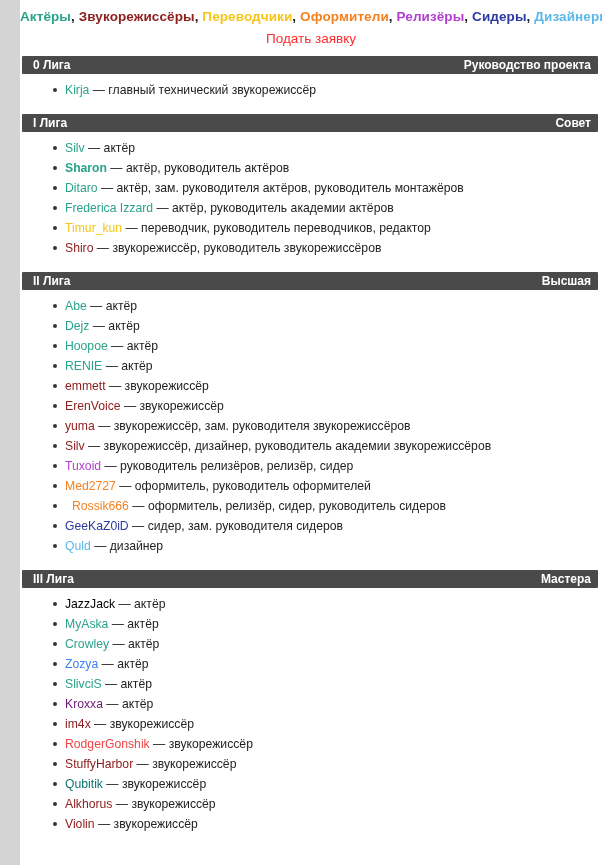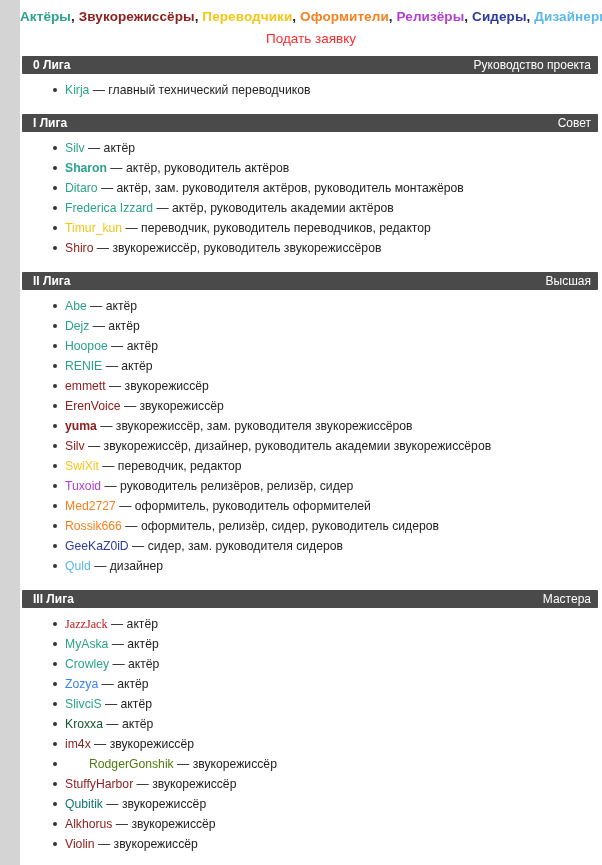--- a/index.html
+++ b/index.html
@@ -51,21 +51,21 @@
     line-height: 21px;
     padding: 0 7px 0 11px;
     margin: 0 4px 0 2px;
     font-size: 12px;
     font-weight: bold;
     display: flex;
     justify-content: space-between;
     align-items: center;
     border-radius: 1px;
   }
-  .league-header .lg-right { font-weight: normal; }
+  .league-header .lg-right { font-weight: bold; }
   ul.member-list {
     list-style: none;
     margin: 0;
     padding: 6px 0 6px 0;
   }
   ul.member-list li {
     position: relative;
     padding-left: 45px;
     font-size: 12.2px;
     line-height: 20px;
@@ -98,21 +98,21 @@
       <a class="apply-link" href="#">Подать заявку</a>
     </div>
 
     <div id="leagues-container">
         <div class="league-block">
           <div class="league-header">
             <span class="lg-left">0 Лига</span>
             <span class="lg-right">Руководство проекта</span>
           </div>
           <ul class="member-list">
-            <li><a href="#" class="nick" style="color: rgb(42, 163, 138); text-decoration: none;">Kirja</a><span class="dash"> — </span><span class="role-desc">главный технический переводчиков</span></li>
+            <li><a href="#" class="nick" style="color: rgb(42, 163, 138); text-decoration: none;">Kirja</a><span class="dash"> — </span><span class="role-desc">главный технический звукорежиссёр</span></li>
           </ul>
         </div>
         <div class="league-block">
           <div class="league-header">
             <span class="lg-left">I Лига</span>
             <span class="lg-right">Совет</span>
           </div>
           <ul class="member-list">
             <li><a href="#" class="nick" style="color: rgb(42, 163, 138); text-decoration: none;">Silv</a><span class="dash"> — </span><span class="role-desc">актёр</span></li>
             <li><a href="#" class="nick" style="color: rgb(42, 163, 138); text-decoration: none; font-weight: bold;">Sharon</a><span class="dash"> — </span><span class="role-desc">актёр, руководитель актёров</span></li>
@@ -127,44 +127,43 @@
             <span class="lg-left">II Лига</span>
             <span class="lg-right">Высшая</span>
           </div>
           <ul class="member-list">
             <li><a href="#" class="nick" style="color: rgb(42, 163, 138); text-decoration: none;">Abe</a><span class="dash"> — </span><span class="role-desc">актёр</span></li>
             <li><a href="#" class="nick" style="color: rgb(42, 163, 138); text-decoration: none;">Dejz</a><span class="dash"> — </span><span class="role-desc">актёр</span></li>
             <li><a href="#" class="nick" style="color: rgb(42, 163, 138); text-decoration: none;">Hoopoe</a><span class="dash"> — </span><span class="role-desc">актёр</span></li>
             <li><a href="#" class="nick" style="color: rgb(42, 163, 138); text-decoration: none;">RENIE</a><span class="dash"> — </span><span class="role-desc">актёр</span></li>
             <li><a href="#" class="nick" style="color: rgb(142, 32, 32); text-decoration: none;">emmett</a><span class="dash"> — </span><span class="role-desc">звукорежиссёр</span></li>
             <li><a href="#" class="nick" style="color: rgb(142, 32, 32); text-decoration: none;">ErenVoice</a><span class="dash"> — </span><span class="role-desc">звукорежиссёр</span></li>
-            <li><a href="#" class="nick" style="color: rgb(142, 32, 32); text-decoration: none; font-weight: bold;">yuma</a><span class="dash"> — </span><span class="role-desc">звукорежиссёр, зам. руководителя звукорежиссёров</span></li>
+            <li><a href="#" class="nick" style="color: rgb(142, 32, 32); text-decoration: none;">yuma</a><span class="dash"> — </span><span class="role-desc">звукорежиссёр, зам. руководителя звукорежиссёров</span></li>
             <li><a href="#" class="nick" style="color: rgb(142, 32, 32); text-decoration: none;">Silv</a><span class="dash"> — </span><span class="role-desc">звукорежиссёр, дизайнер, руководитель академии звукорежиссёров</span></li>
-            <li><a href="#" class="nick" style="color: rgb(245, 197, 24); text-decoration: none;">SwiXit</a><span class="dash"> — </span><span class="role-desc">переводчик, редактор</span></li>
             <li><a href="#" class="nick" style="color: rgb(178, 63, 207); text-decoration: none;">Tuxoid</a><span class="dash"> — </span><span class="role-desc">руководитель релизёров, релизёр, сидер</span></li>
             <li><a href="#" class="nick" style="color: rgb(245, 130, 32); text-decoration: none;">Med2727</a><span class="dash"> — </span><span class="role-desc">оформитель, руководитель оформителей</span></li>
-            <li><a href="#" class="nick" style="color: rgb(245, 130, 32); text-decoration: none;">Rossik666</a><span class="dash"> — </span><span class="role-desc">оформитель, релизёр, сидер, руководитель сидеров</span></li>
+            <li><a href="#" class="nick" style="color: rgb(245, 130, 32); text-decoration: none; margin-left: 7px;">Rossik666</a><span class="dash"> — </span><span class="role-desc">оформитель, релизёр, сидер, руководитель сидеров</span></li>
             <li><a href="#" class="nick" style="color: rgb(43, 58, 158); text-decoration: none;">GeeKaZ0iD</a><span class="dash"> — </span><span class="role-desc">сидер, зам. руководителя сидеров</span></li>
             <li><a href="#" class="nick" style="color: rgb(91, 184, 232); text-decoration: none;">Quld</a><span class="dash"> — </span><span class="role-desc">дизайнер</span></li>
           </ul>
         </div>
         <div class="league-block">
           <div class="league-header">
             <span class="lg-left">III Лига</span>
             <span class="lg-right">Мастера</span>
           </div>
           <ul class="member-list">
-            <li><a href="#" class="nick" style="color: #b91c1c; text-decoration: none; font-family: Liberation Serif, serif;">JazzJack</a><span class="dash"> — </span><span class="role-desc">актёр</span></li>
+            <li><a href="#" class="nick" style="color: #000000; text-decoration: none;">JazzJack</a><span class="dash"> — </span><span class="role-desc">актёр</span></li>
             <li><a href="#" class="nick" style="color: rgb(42, 163, 138); text-decoration: none;">MyAska</a><span class="dash"> — </span><span class="role-desc">актёр</span></li>
             <li><a href="#" class="nick" style="color: rgb(42, 163, 138); text-decoration: none;">Crowley</a><span class="dash"> — </span><span class="role-desc">актёр</span></li>
             <li><a href="#" class="nick" style="color: #3b82f6; text-decoration: none; margin-top: 28px;">Zozya</a><span class="dash"> — </span><span class="role-desc">актёр</span></li>
             <li><a href="#" class="nick" style="color: rgb(42, 163, 138); text-decoration: none;">SlivciS</a><span class="dash"> — </span><span class="role-desc">актёр</span></li>
-            <li><a href="#" class="nick" style="color: #14532d; text-decoration: none; margin-top: 48px;">Kroxxa</a><span class="dash"> — </span><span class="role-desc">актёр</span></li>
+            <li><a href="#" class="nick" style="color: #701a75; text-decoration: none; margin-top: 48px;">Kroxxa</a><span class="dash"> — </span><span class="role-desc">актёр</span></li>
             <li><a href="#" class="nick" style="color: rgb(142, 32, 32); text-decoration: none;">im4x</a><span class="dash"> — </span><span class="role-desc">звукорежиссёр</span></li>
-            <li><a href="#" class="nick" style="color: #4d7c0f; text-decoration: none; margin-left: 24px;">RodgerGonshik</a><span class="dash"> — </span><span class="role-desc">звукорежиссёр</span></li>
+            <li><a href="#" class="nick" style="color: #ef4444; text-decoration: none;">RodgerGonshik</a><span class="dash"> — </span><span class="role-desc">звукорежиссёр</span></li>
             <li><a href="#" class="nick" style="color: rgb(142, 32, 32); text-decoration: none;">StuffyHarbor</a><span class="dash"> — </span><span class="role-desc">звукорежиссёр</span></li>
             <li><a href="#" class="nick" style="color: #0f766e; text-decoration: none;">Qubitik</a><span class="dash"> — </span><span class="role-desc">звукорежиссёр</span></li>
             <li><a href="#" class="nick" style="color: rgb(142, 32, 32); text-decoration: none;">Alkhorus</a><span class="dash"> — </span><span class="role-desc">звукорежиссёр</span></li>
             <li><a href="#" class="nick" style="color: rgb(142, 32, 32); text-decoration: none;">Violin</a><span class="dash"> — </span><span class="role-desc">звукорежиссёр</span></li>
           </ul>
         </div>
       </div>
 
   </div>
 </div>

